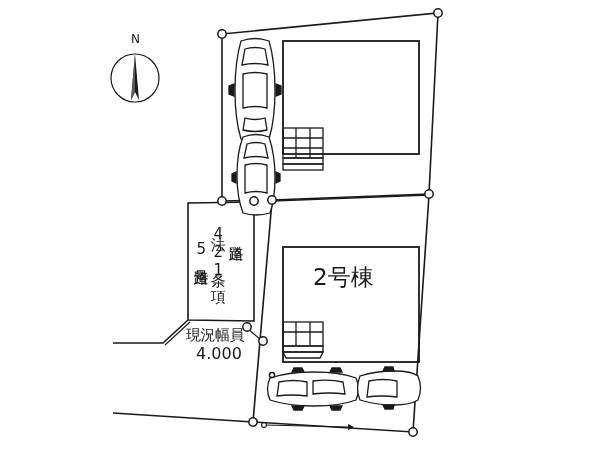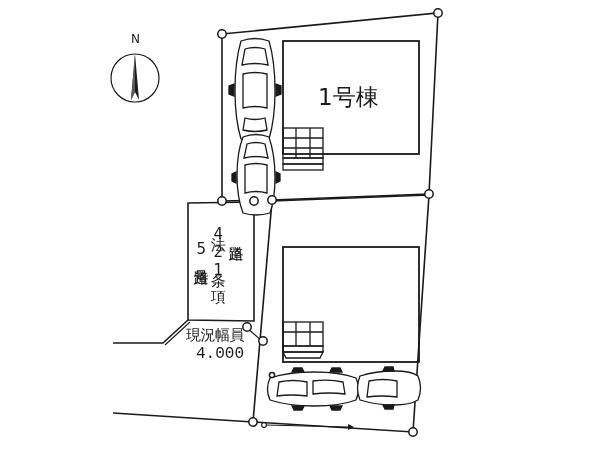--- a/index.html
+++ b/index.html
@@ -46,21 +46,20 @@
     white-space: pre;
   }
   .width-label {
     font-size: 15px;
     letter-spacing: -0.5px;
     text-align: right;
   }
   .width-value {
     font-size: 16px;
     letter-spacing: 0px;
-    font-family: Liberation Mono, monospace;
   }
 </style>
 </head>
 <body>
 
 <div id="plan">
 
   <svg width="600" height="450" viewBox="0 0 600 450">
 
     <g fill="none" stroke="#1a1a1a" stroke-width="1.6" stroke-linejoin="miter">
@@ -158,22 +157,22 @@
 
     <g>
       <circle cx="135" cy="78" r="24" fill="#ffffff" stroke="#1a1a1a" stroke-width="1.2"></circle>
       <path d="M 135,54 L 139,100 L 135,92 L 131,100 Z" fill="#1a1a1a"></path>
       <path d="M 135,54 L 131,100 L 135,92 Z" fill="#5a5a5a"></path>
     </g>
   </svg>
 
   <div class="lbl compass-n" style="left:131px; top:33px;">N</div>
 
-  <div class="lbl bldg-label" style="left:318px; top:86px;">1号棟</div>
 
+  <div class="lbl bldg-label" style="left:313px; top:266px;">2号棟</div>
 
   <div class="road-col" style="left:228px; top:234px;">道路</div>
 
   <div class="road-col" style="left:210px; top:225px;">法42条1項</div>
 
   <div class="road-col" style="left:193px; top:240px;">5号道路</div>
 
   <div class="lbl width-label" style="left:186px; top:328px;">現況幅員</div>
 
   <div class="lbl width-value" style="left:196px; top:346px;">4.000</div>

